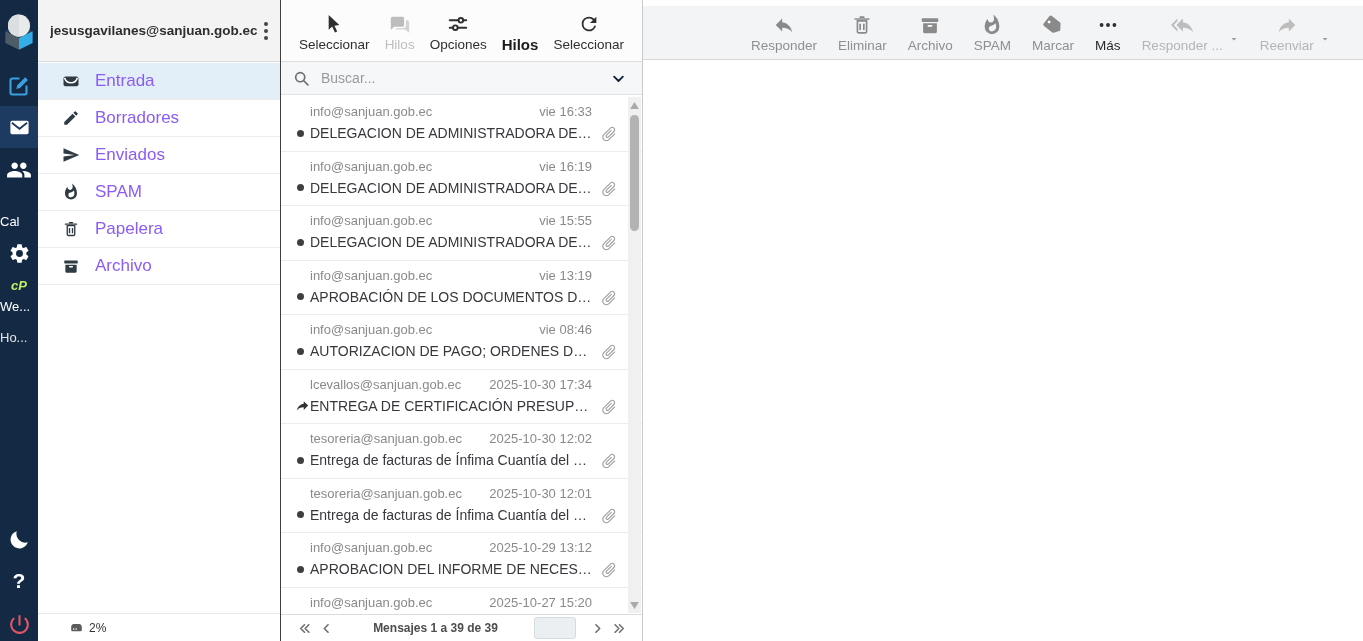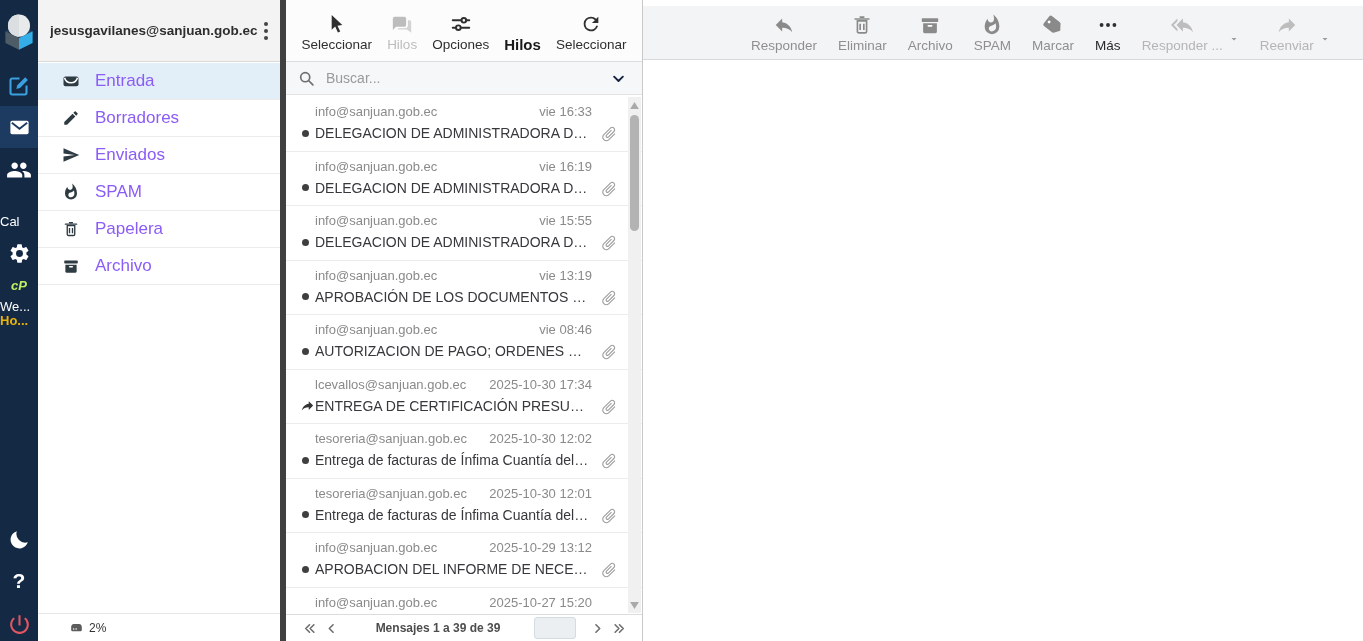--- a/index.html
+++ b/index.html
@@ -10,21 +10,21 @@
   .rail{position:absolute;left:0;top:0;width:38px;height:641px;background:#132944;z-index:5;}
   .rail-item{position:absolute;left:0;width:38px;display:flex;justify-content:center;align-items:center;cursor:pointer;}
   .rail-logo{top:8px;height:48px;}
   .rail-compose{top:66px;height:40px;color:#3aa0e0;}
   .rail-mail{top:106px;height:42px;background:#1d3a60;color:#fff;}
   .rail-contacts{top:150px;height:40px;color:#fff;}
   .rail-cal{top:213px;height:16px;color:#fff;font-size:13px;overflow:hidden;justify-content:flex-start;}
   .rail-gear{top:238px;height:30px;color:#fff;}
   .rail-cpanel{top:276px;height:18px;color:#bef264;font-weight:bold;font-style:italic;font-size:13px;}
   .rail-we{top:299px;height:14px;color:#fff;font-size:13px;justify-content:flex-start;overflow:hidden;}
-  .rail-ho{top:313px;height:14px;color:#eab308;font-size:13px;justify-content:flex-start;overflow:hidden;font-weight:bold;}
+  .rail-ho{top:330px;height:14px;color:#e5e5e5;font-size:13px;justify-content:flex-start;overflow:hidden;}
   .rail-moon{top:524px;height:32px;color:#fff;}
   .rail-help{top:566px;height:30px;color:#fff;font-size:21px;font-weight:bold;}
   .rail-power{top:608px;height:32px;color:#e25663;}
   
   .account-bar{position:absolute;left:38px;top:0;width:242px;height:62px;background:#f3f3f3;
        border-bottom:1px solid #d9d9d9;display:flex;align-items:center;padding:0 8px 0 12px;box-sizing:border-box;}
   .account-email{font-size:13.5px;font-weight:600;color:#2e2e2e;flex:1;white-space:nowrap;overflow:hidden;}
   .dots-v{display:flex;flex-direction:column;gap:3px;cursor:pointer;padding:4px;}
   .dots-v i{width:4px;height:4px;border-radius:50%;background:#444;}
   .sidebar{position:absolute;left:38px;top:63px;width:242px;bottom:0;background:#fff;}
@@ -32,21 +32,21 @@
        cursor:pointer;color:#2f3b42;}
   .folder.selected{background:#e2eff8;}
   .f-icon{width:18px;height:18px;margin-right:15px;}
   .f-icon svg{width:18px;height:18px;}
   .f-label{font-size:17px;color:#8b5cf6;}
   .quota{position:absolute;left:0;right:0;bottom:0;height:27px;border-top:1px solid #e8e8e8;
        display:flex;align-items:center;padding-left:30px;gap:4px;color:#555;}
   .quota svg{width:17px;height:17px;}
   .quota-label{font-size:12px;color:#333;}
   
-  .listpane{position:absolute;left:280px;top:0;width:363px;height:641px;border-left:6px solid #404040;
+  .listpane{position:absolute;left:280px;top:0;width:363px;height:641px;border-left:1px solid #404040;
        border-right:1px solid #c9c9c9;box-sizing:border-box;background:#fff;}
   .list-toolbar{height:62px;border-bottom:1px solid #dcdcdc;display:flex;justify-content:center;align-items:center;
        gap:15px;background:#fcfcfc;box-sizing:border-box;padding-top:2px;}
   .tool-btn{position:relative;display:flex;flex-direction:column;align-items:center;gap:2px;cursor:pointer;color:#2f2f2f;}
   .tb-icon{height:24px;display:flex;align-items:flex-end;}
   .tb-icon svg{width:22px;height:22px;}
   .tb-label{font-size:13.5px;white-space:nowrap;}
   .list-toolbar .state-disabled{color:#bdbdbd;}
   .state-bold .tb-label{font-weight:700;font-size:15px;color:#1b1b1b;}
   .search-bar{height:33px;background:#f6f7f8;border-bottom:1px solid #e2e2e2;display:flex;align-items:center;

